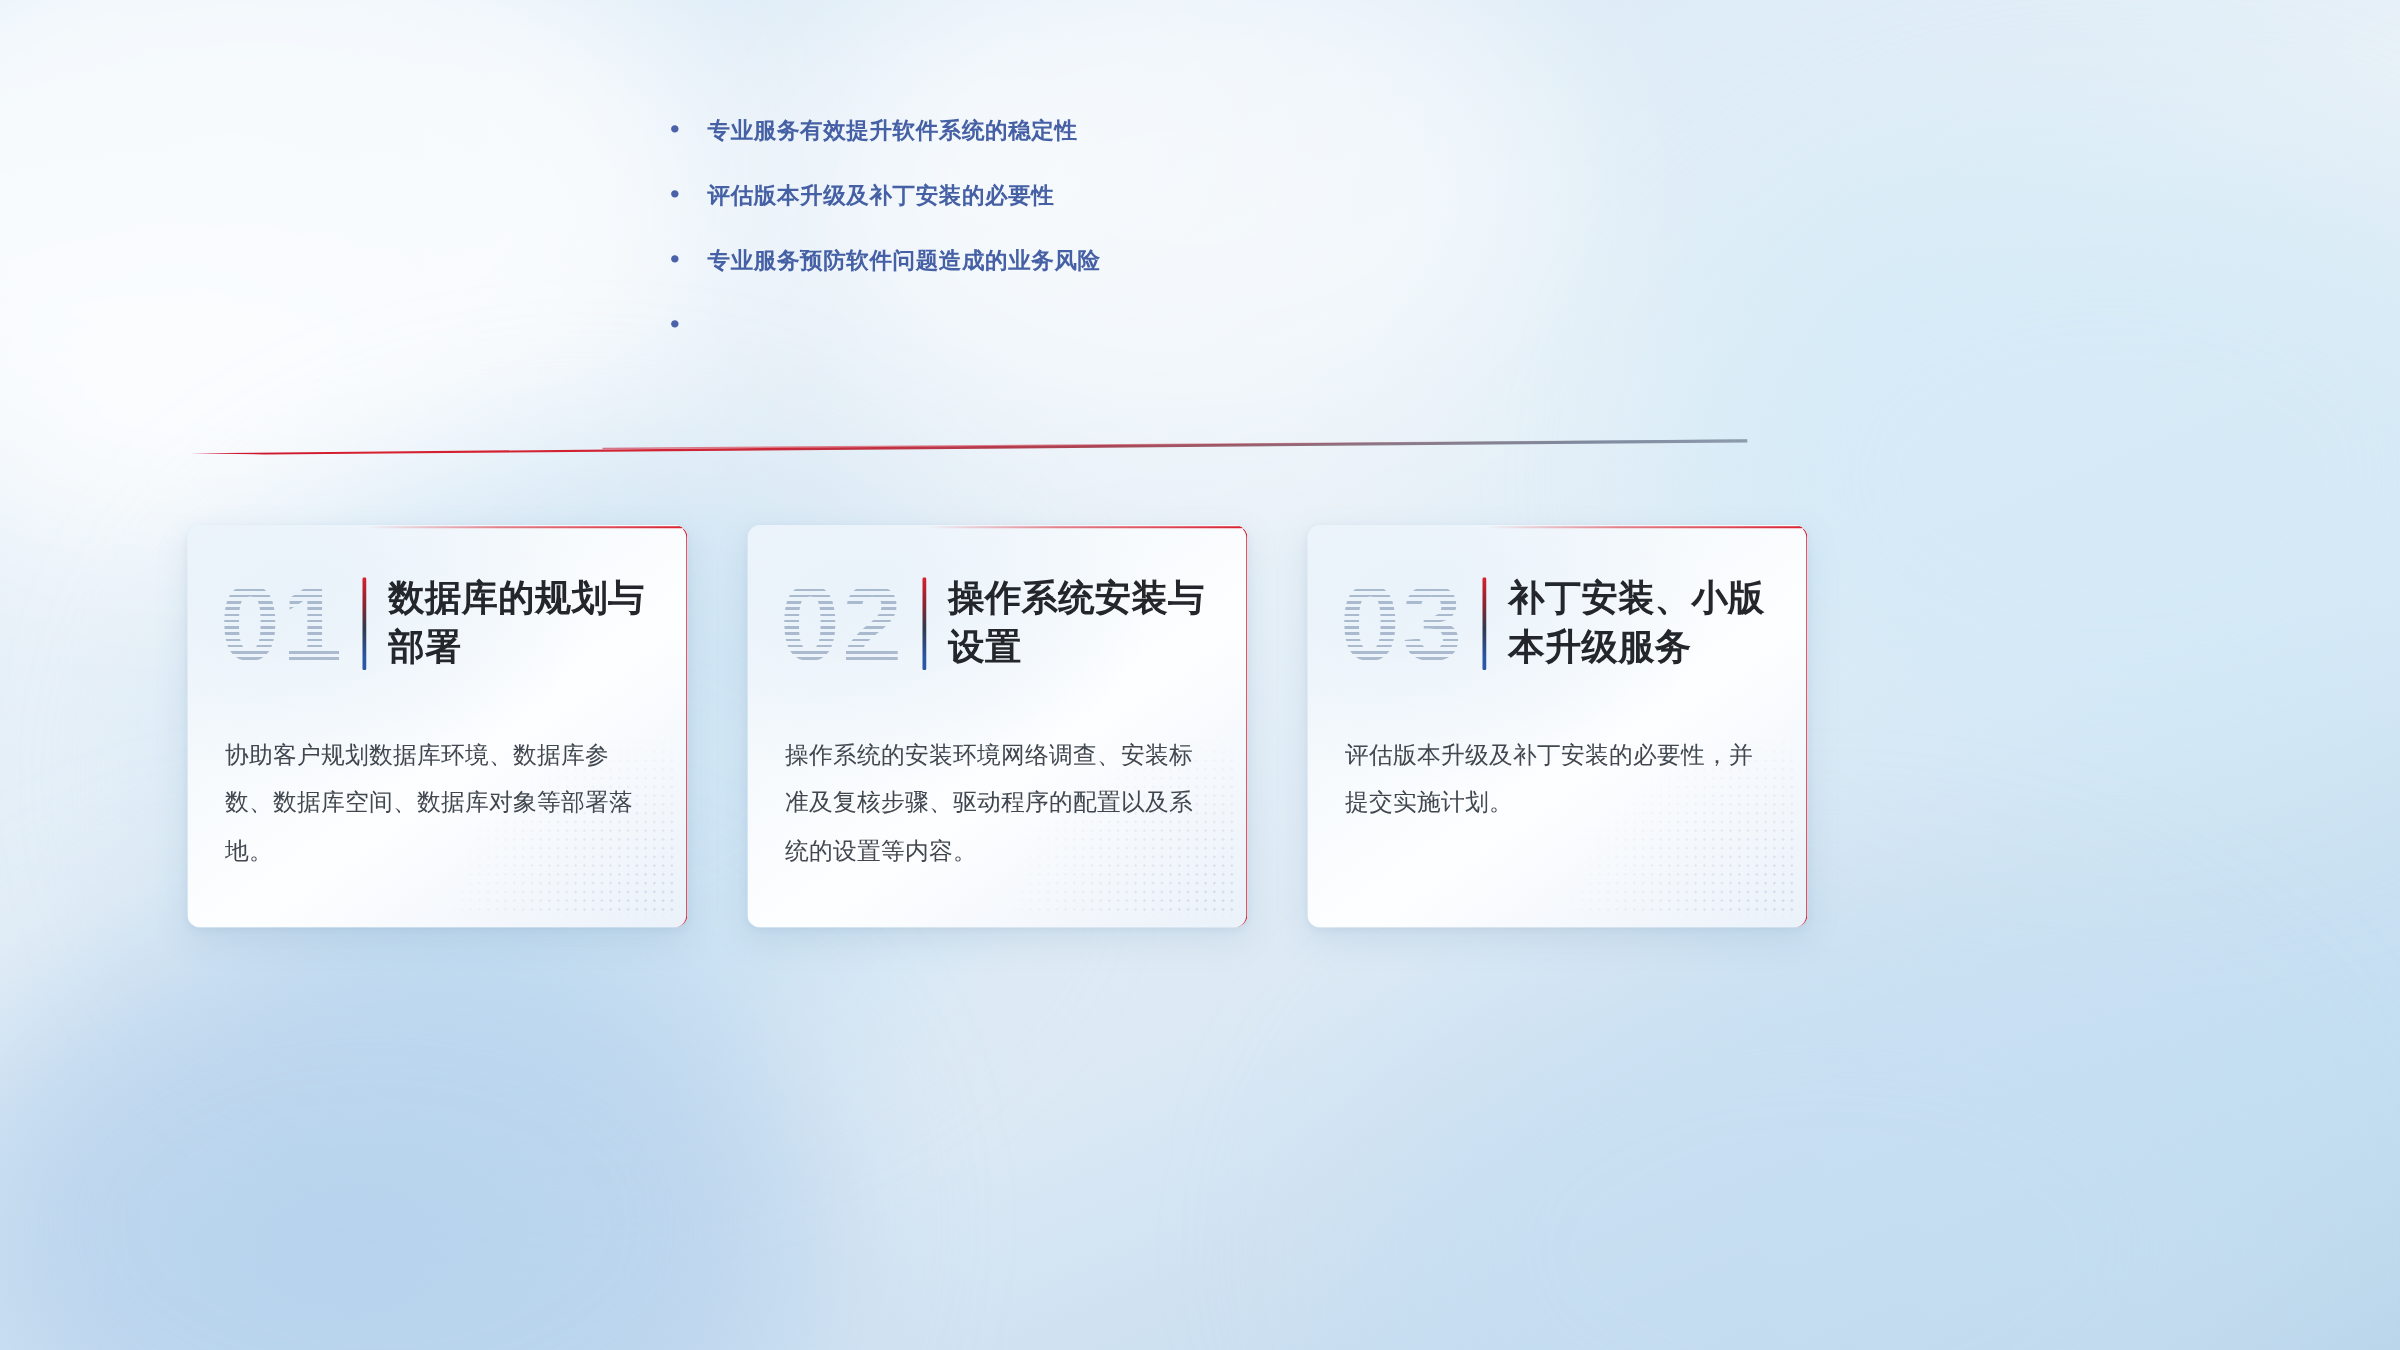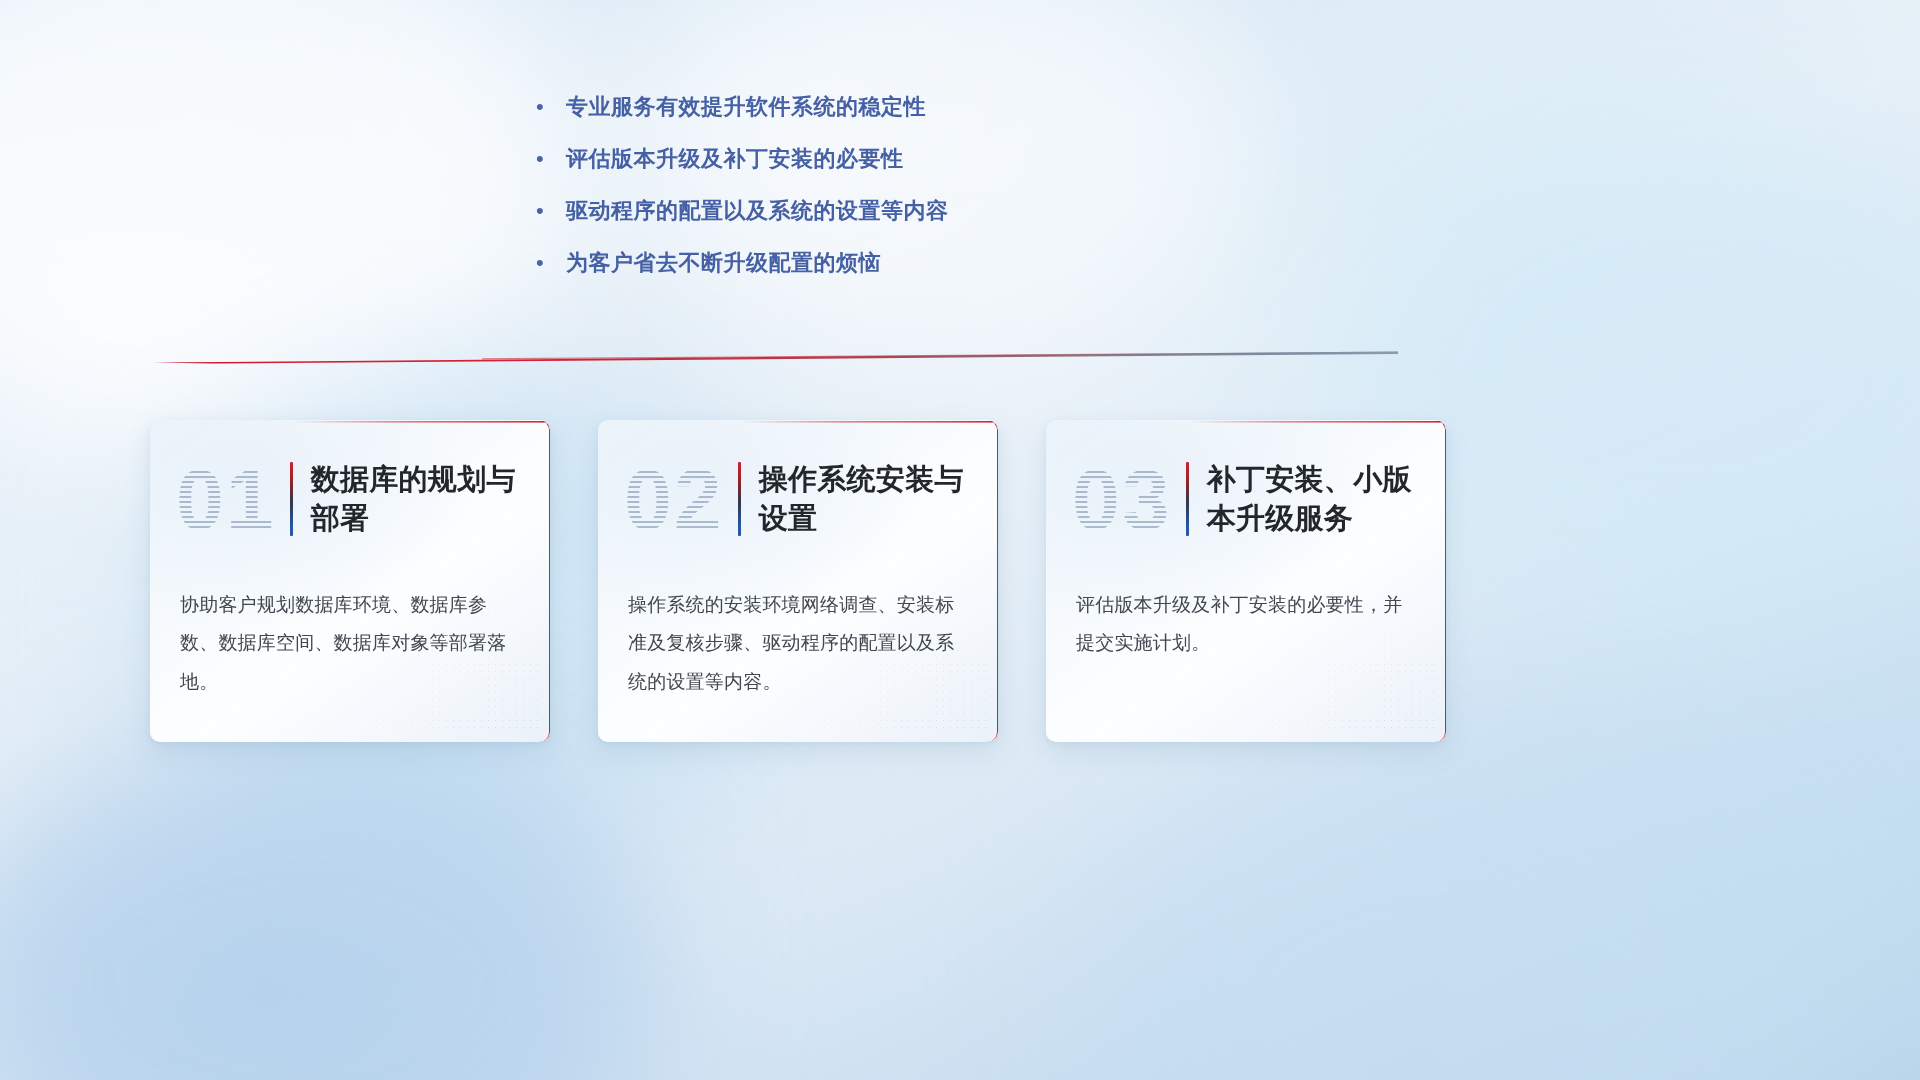--- a/index.html
+++ b/index.html
@@ -59,21 +59,21 @@
   }
   .bullet-dot {
     width: 30px;
     flex: 0 0 30px;
     color: #4a62a8;
     font-size: 22px;
     line-height: 1;
     text-align: left;
   }
   .bullet-text {
-    font-size: 22px;
+    font-size: 18px;
     font-weight: 700;
     color: #4560a4;
     letter-spacing: 0.5px;
     white-space: nowrap;
   }
 
   
   .divider {
     position: absolute;
     left: 152px;
@@ -211,25 +211,24 @@
     <div class="bullet-row">
       <span class="bullet-dot">•</span>
       <span class="bullet-text">专业服务有效提升软件系统的稳定性</span>
     </div>
     <div class="bullet-row">
       <span class="bullet-dot">•</span>
       <span class="bullet-text">评估版本升级及补丁安装的必要性</span>
     </div>
     <div class="bullet-row">
       <span class="bullet-dot">•</span>
-      <span class="bullet-text">驱动程序的配置以及系统的设置等内容</span>
-    </div>
-    <div class="bullet-row">
-      <span class="bullet-dot">•</span>
-      <span class="bullet-text">为客户省去不断升级配置的烦恼</span>
+      <span class="bullet-text">专业服务预防软件问题造成的业务风险</span>
+    </div>
+    <div class="bullet-row">
+      <span class="bullet-dot">•</span>
     </div>
   </div>
 
   <div class="divider">
     <svg width="1246" height="16" viewBox="0 0 1246 16" xmlns="http://www.w3.org/2000/svg">
       <defs>
         <linearGradient id="divgrad" x1="0" y1="0" x2="1" y2="0">
           <stop offset="0%" stop-color="#c8102e"></stop>
           <stop offset="12%" stop-color="#d7202f"></stop>
           <stop offset="34%" stop-color="#cf2434"></stop>

